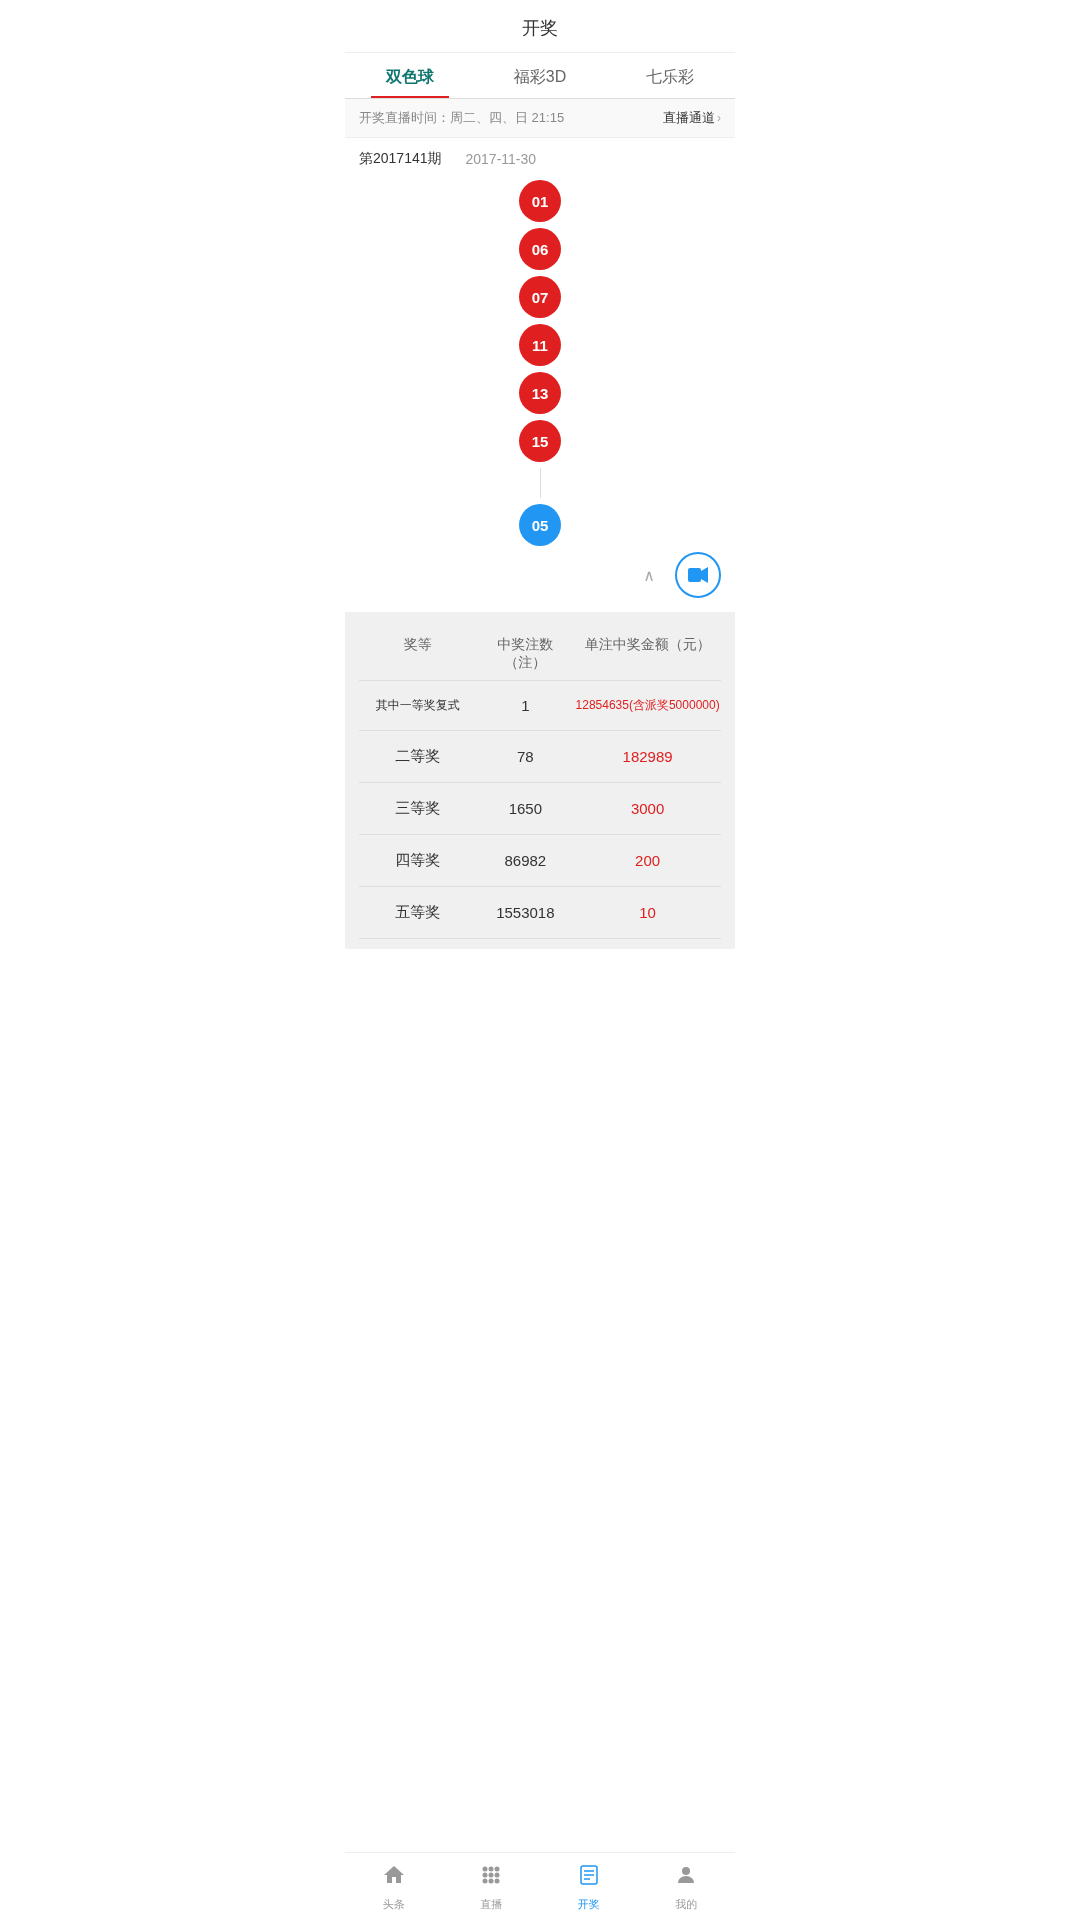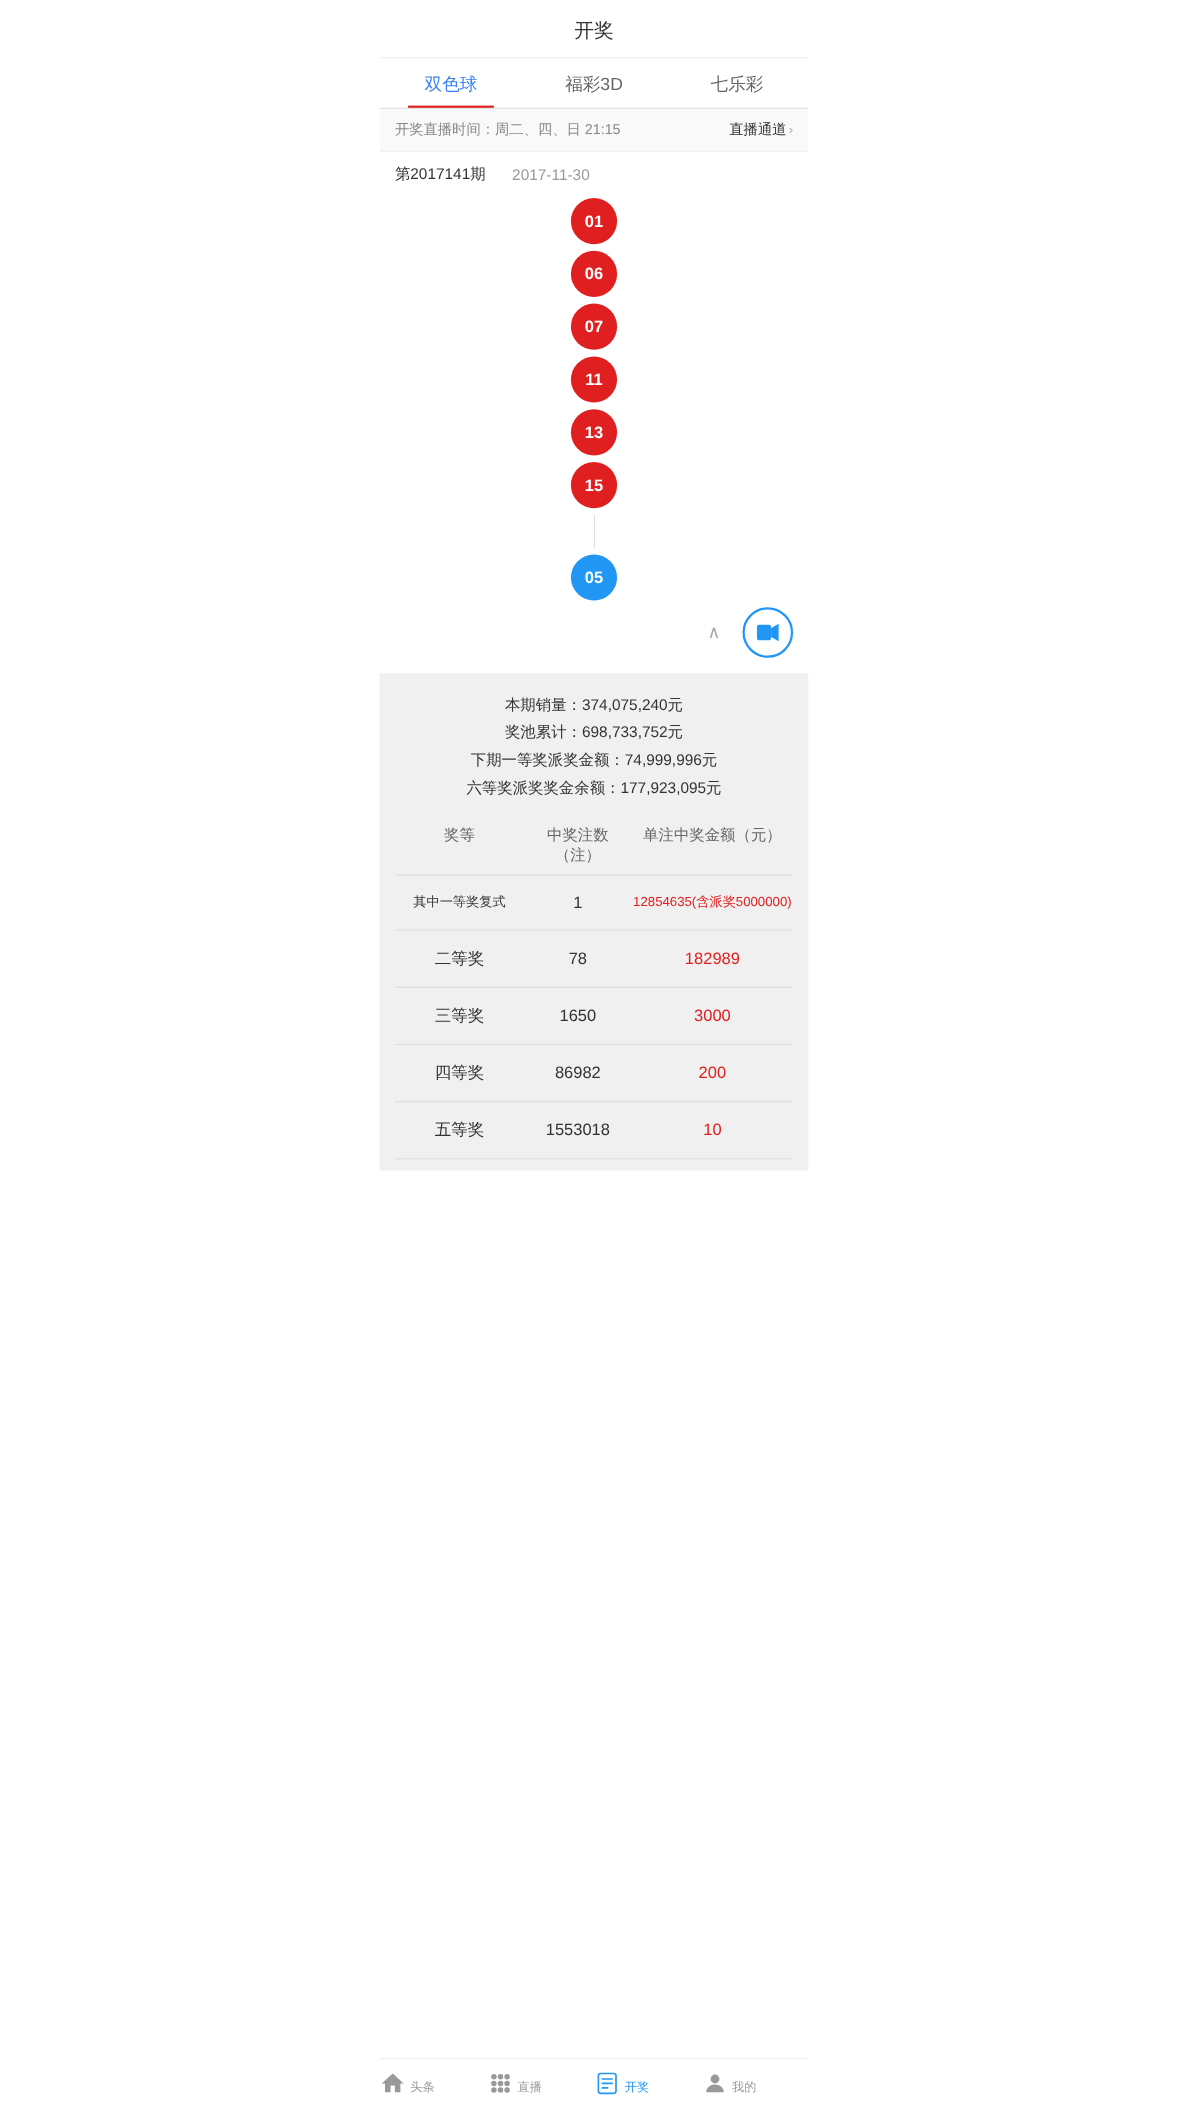--- a/index.html
+++ b/index.html
@@ -32,22 +32,22 @@
     .tab {
       flex: 1;
       text-align: center;
       padding: 14px 0 10px;
       font-size: 16px;
       color: #666;
       position: relative;
       cursor: pointer;
     }
     .tab.active {
-      color: #3b82f6;
-      font-weight: 400;
+      color: #0f766e;
+      font-weight: 700;
     }
     .tab.active::after {
       content: '';
       position: absolute;
       bottom: 0;
       left: 50%;
       transform: translateX(-50%);
       width: 60%;
       height: 2px;
       background: #e02020;
@@ -198,21 +198,21 @@
       transform: translateX(-50%);
       width: 390px;
       display: flex;
       background: #fff;
       border-top: 1px solid #eee;
       z-index: 100;
     }
     .nav-item {
       flex: 1;
       display: flex;
-      flex-direction: row;
+      flex-direction: column;
       align-items: center;
       padding: 10px 0 8px;
       cursor: pointer;
       gap: 4px;
     }
     .nav-icon {
       font-size: 22px;
       color: #999;
     }
     .nav-icon.active-icon { color: #2196F3; }
@@ -270,34 +270,20 @@
     <div class="video-btn">
       <svg width="20" height="16" viewBox="0 0 20 16" fill="#2196F3">
         <rect x="0" y="1" width="13" height="14" rx="2"></rect>
         <polygon points="13,4 20,0 20,16 13,12"></polygon>
       </svg>
     </div>
   </div>
 </div>
 
 <div class="details-panel">
-  <div class="sales-info">
-    <div>
-      <span>本期销量：</span><span>374,075,240元</span>
-    </div>
-    <div>
-      <span>奖池累计：</span><span>698,733,752元</span>
-    </div>
-    <div>
-      <span>下期一等奖派奖金额：</span><span>74,999,996元</span>
-    </div>
-    <div>
-      <span>六等奖派奖奖金余额：</span><span>177,923,095元</span>
-    </div>
-  </div>
 
   <div class="prize-table">
     <div class="table-header">
       <div class="col-prize">奖等</div>
       <div class="col-count">中奖注数（注）</div>
       <div class="col-amount">单注中奖金额（元）</div>
     </div>
 
     <div class="table-row">
       <div class="col-prize" style="font-size:12px;">其中一等奖复式</div>

